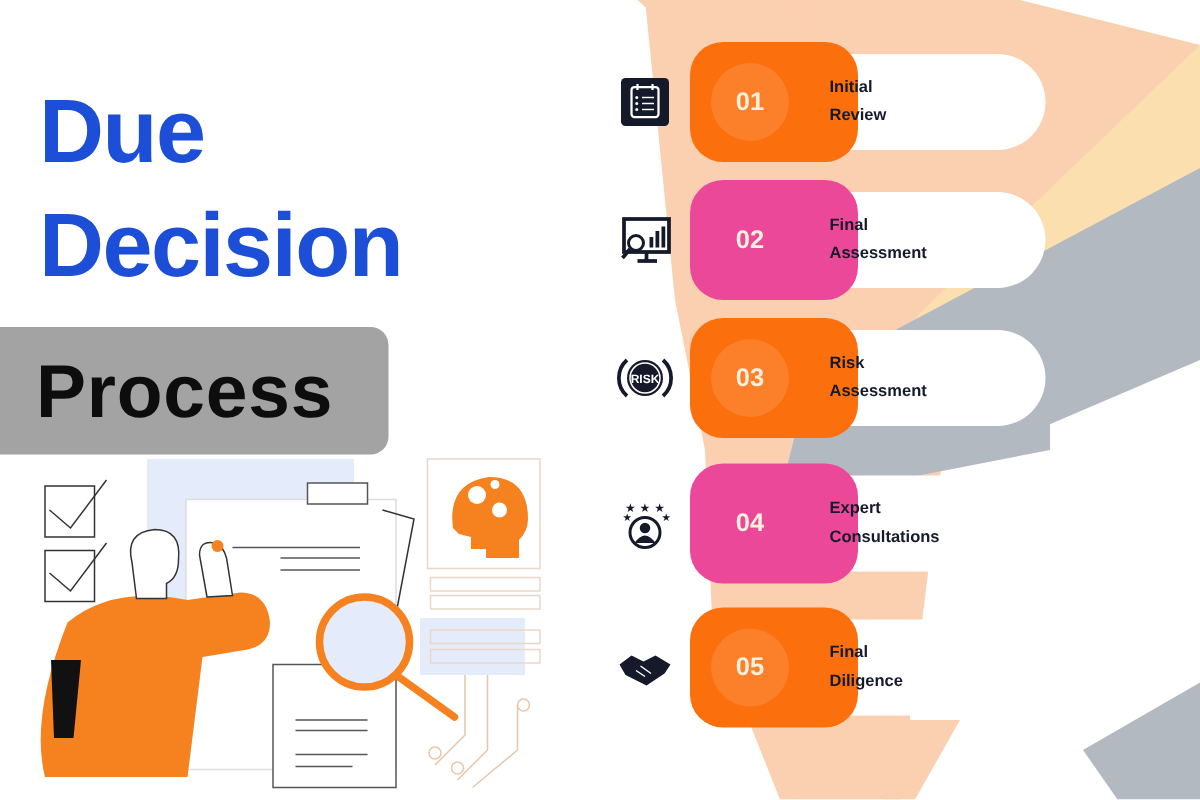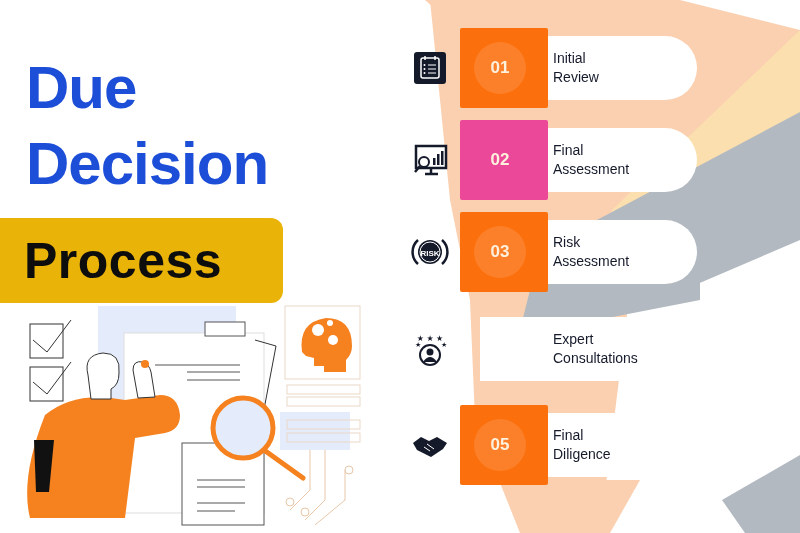--- a/index.html
+++ b/index.html
@@ -1,31 +1,31 @@
 <!DOCTYPE html>
 <html><head>
 <meta charset="utf-8">
 <style>
   html,body{margin:0;padding:0;}
   body{width:800px;height:533px;overflow:hidden;background:#ffffff;position:relative;font-family:"Liberation Sans",sans-serif;}
   .bg{position:absolute;left:0;top:0;width:800px;height:533px;}
   .title{position:absolute;left:26px;font-weight:700;color:#1d4ed8;font-size:60px;letter-spacing:-1px;line-height:1;font-family:"Liberation Sans",sans-serif;}
   .t1{top:58px;}
   .t2{top:134px;}
-  .process-box{position:absolute;left:0;top:218px;width:259px;height:85px;background:#eab308;border-radius:0 12px 12px 0;padding-left:24px;}
+  .process-box{position:absolute;left:0;top:218px;width:259px;height:85px;background:#a3a3a3;border-radius:0 12px 12px 0;}
   .process-text{position:absolute;left:24px;top:14px;font-size:50px;font-weight:700;color:#0d0d0d;letter-spacing:0.5px;}
   .illus{position:absolute;left:0;top:300px;width:370px;height:233px;}
   .step{position:absolute;left:400px;width:300px;height:80px;}
   .pill{position:absolute;left:80px;top:8px;width:217px;height:64px;background:#fff;border-radius:0 34px 34px 0;}
-  .badge{position:absolute;left:60px;top:0;width:88px;height:80px;border-radius:2px;}
+  .badge{position:absolute;left:60px;top:0;width:88px;height:80px;border-radius:22px;padding-left:24px;}
   .badge .inner{position:absolute;left:14px;top:14px;width:52px;height:52px;border-radius:50%;background:rgba(255,255,255,0.12);}
   .badge .num{position:absolute;left:0;top:0;width:80px;height:80px;line-height:80px;text-align:center;color:#fdf0dc;font-size:17px;font-weight:700;}
   .orange{background:#fb6f0c;}
   .yellow{background:#ec4899;}
-  .label{position:absolute;left:153px;top:21px;font-size:14px;font-weight:400;color:#151a2b;line-height:19px;}
+  .label{position:absolute;left:153px;top:21px;font-size:11px;font-weight:700;color:#151a2b;line-height:19px;}
   .icon{position:absolute;left:10px;top:20px;width:40px;height:40px;}
 </style>
 </head>
 <body>
 
 <svg class="bg" viewBox="0 0 800 533" xmlns="http://www.w3.org/2000/svg">
   <polygon points="430,0 800,0 800,40 640,210 600,533 520,533 475,420 470,300 450,200 440,100" fill="#fbd0b0"></polygon>
   <polygon points="425,0 530,0 560,40 470,40" fill="#fbd0b0"></polygon>
   <polygon points="680,0 800,0 800,30" fill="#ffffff"></polygon>
   <polygon points="800,30 800,115 610,215 612,210" fill="#fbdfae"></polygon>
@@ -164,20 +164,23 @@
 <div class="step" style="top:309px;">
   <div class="pill"></div>
   <svg class="icon" viewBox="0 0 40 40">
     <text x="20" y="12" text-anchor="middle" font-size="8" fill="#151a2b" font-family="DejaVu Sans, sans-serif">★ ★ ★</text>
     <text x="5" y="18" font-size="7" fill="#151a2b" font-family="DejaVu Sans, sans-serif">★</text>
     <text x="31" y="18" font-size="7" fill="#151a2b" font-family="DejaVu Sans, sans-serif">★</text>
     <circle cx="20" cy="26" r="10" fill="#fff" stroke="#151a2b" stroke-width="2"></circle>
     <circle cx="20" cy="23" r="3.5" fill="#151a2b"></circle>
     <path d="M13,33 q7,-10 14,0 z" fill="#151a2b"></path>
   </svg>
+  <div class="badge yellow">
+    <div class="num">04</div>
+  </div>
   <div class="label">
     <div>Expert</div>
     <div>Consultations</div>
   </div>
 </div>
 
 <div class="step" style="top:405px;">
   <div class="pill"></div>
   <svg class="icon" viewBox="0 0 40 40">
     <path d="M3,18 l8,-6 l8,4 l8,-4 l10,6 l-4,6 l-12,8 l-6,-3 l-8,-4 z" fill="#151a2b"></path>

